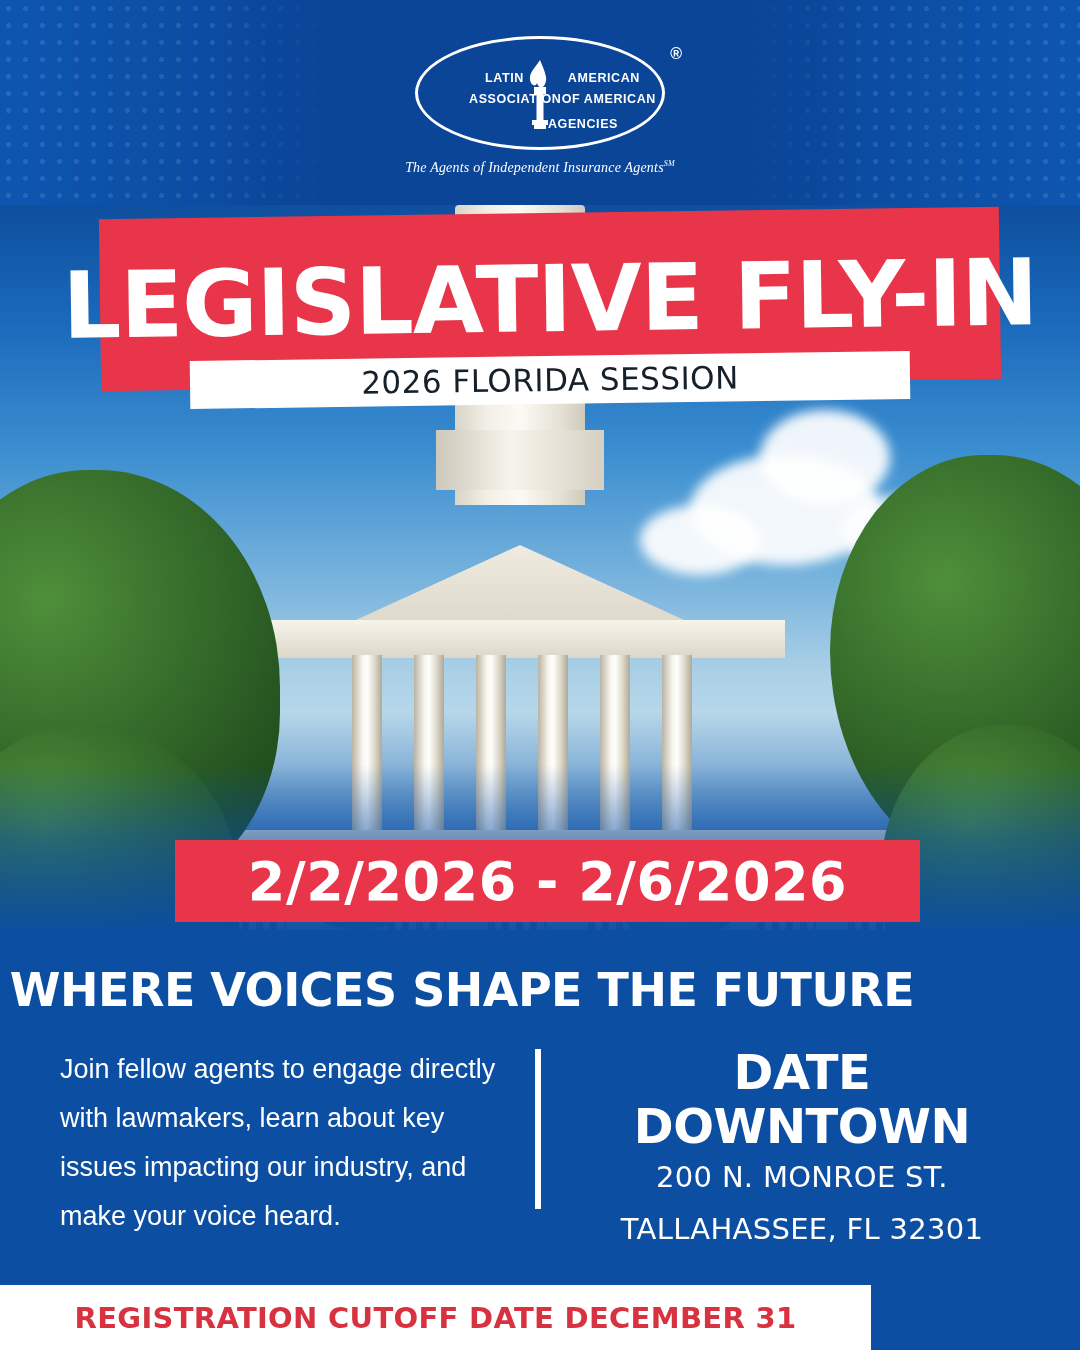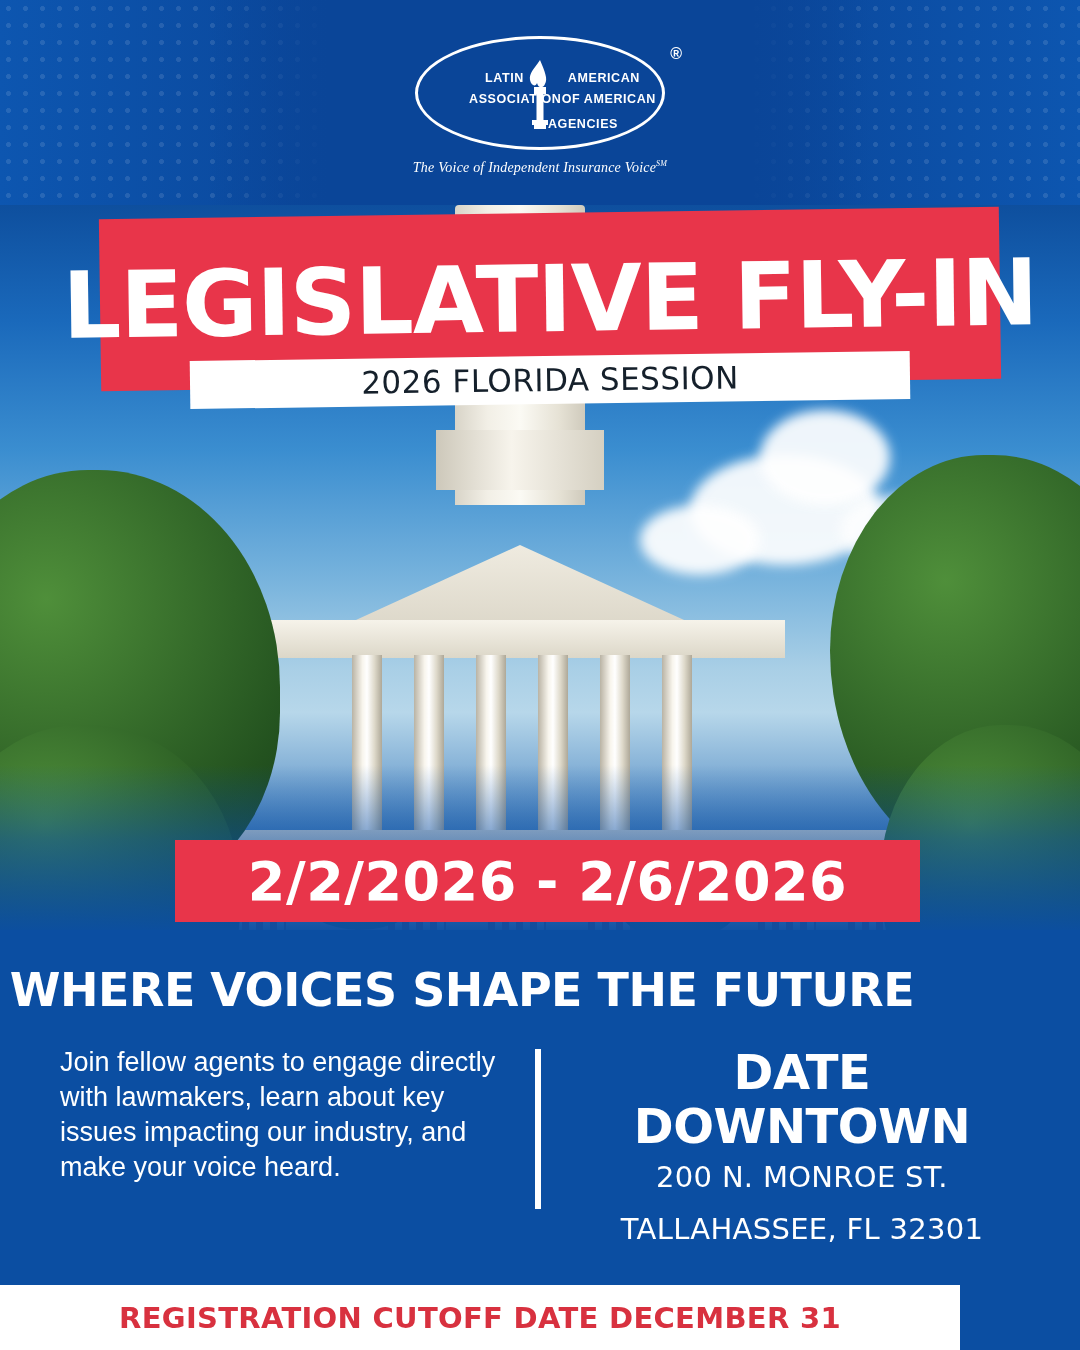--- a/index.html
+++ b/index.html
@@ -238,21 +238,21 @@
   }
   .cols {
     position:absolute; left:60px; top:1045px; width:975px; height:200px;
     display:flex; align-items:flex-start;
   }
   .col-left {
     width:455px;
     color:#ffffff;
     font-family:"Liberation Sans", sans-serif;
     font-size:27px;
-    line-height:35px;
+    line-height:49px;
   }
   .divider {
     width:6px; height:160px; background:#ffffff; margin:4px 28px 0 20px;
   }
   .col-right { flex:1; text-align:center; color:#ffffff; }
   .venue {
     font-family:"DejaVu Sans", sans-serif;
     font-weight:bold;
     font-size:48px;
     line-height:54px;
@@ -261,21 +261,21 @@
   .addr {
     margin-top:6px;
     font-family:"DejaVu Sans", sans-serif;
     font-size:29px;
     line-height:36px;
     letter-spacing:0.3px;
   }
 
   
   .footer {
-    position:absolute; left:0; top:1285px; width:960px; height:65px;
+    position:absolute; left:0; top:1285px; width:871px; height:65px;
     background:#ffffff;
     display:flex; align-items:center; justify-content:center;
   }
   .footer-text {
     color:#d8313f;
     font-family:"DejaVu Sans", sans-serif;
     font-weight:bold;
     font-size:29px;
     letter-spacing:0.3px;
   }
@@ -299,21 +299,21 @@
           <rect x="17" y="66" width="12" height="4" fill="#ffffff"></rect>
         </svg>
         <span class="logo-txt lt-latin">LATIN</span>
         <span class="logo-txt lt-amer">AMERICAN</span>
         <span class="logo-txt lt-assoc">ASSOCIATION</span>
         <span class="logo-txt lt-ofins">OF AMERICAN</span>
         <span class="logo-txt lt-agen">AGENCIES</span>
       </div>
     </div>
     <div class="tagline">
-      <span>The Voice of Independent Insurance Voice</span><sup>SM</sup>
+      <span>The Agents of Independent Insurance Agents</span><sup>SM</sup>
     </div>
   </div>
 
   <div class="photo">
     <div class="sky"></div>
     <div class="cloud c1"></div>
     <div class="cloud c2"></div>
     <div class="cloud c3"></div>
     <div class="cloud c4"></div>
 

